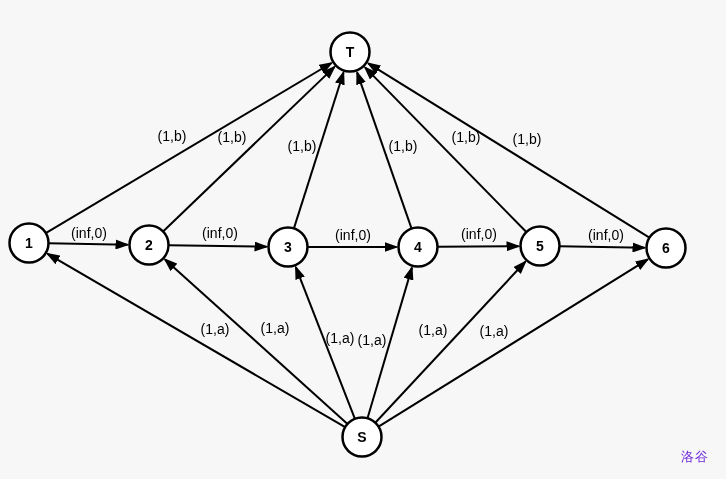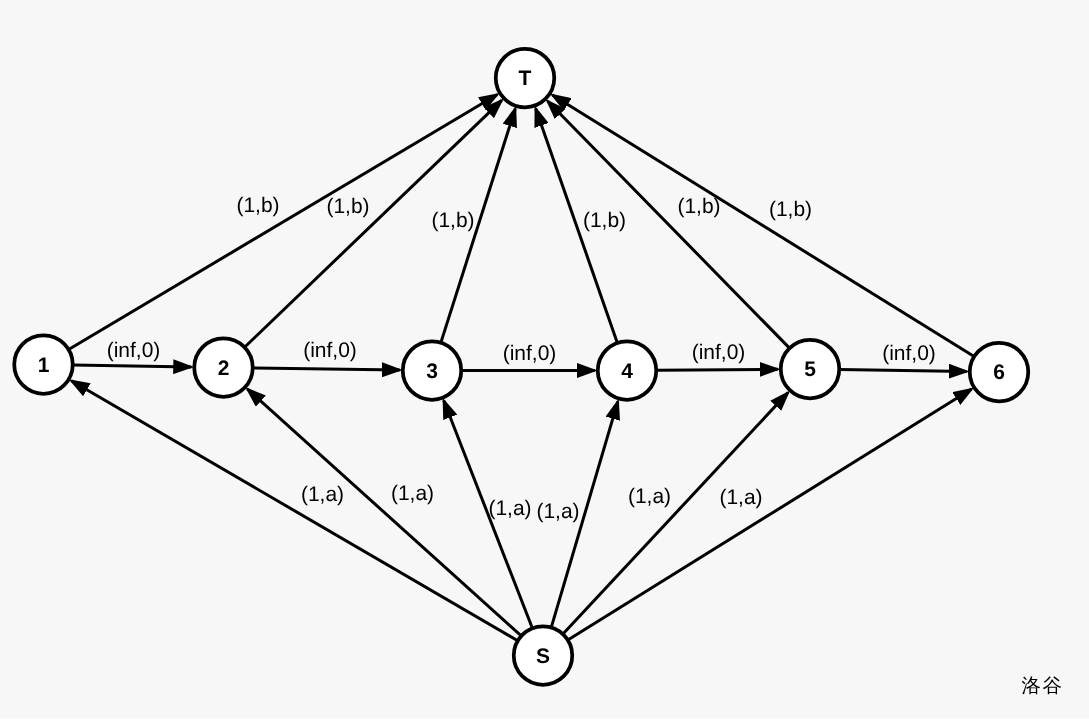--- a/index.html
+++ b/index.html
@@ -89,14 +89,14 @@
       <text x="288" y="247" text-anchor="middle" dy="0.35em" font-size="14" font-weight="bold" fill="#000000">3</text>
       <circle cx="418" cy="247" r="19.5" fill="#ffffff" stroke="#000000" stroke-width="2.5" class="node-circle"></circle>
       <text x="418" y="247" text-anchor="middle" dy="0.35em" font-size="14" font-weight="bold" fill="#000000">4</text>
       <circle cx="540" cy="246" r="19.5" fill="#ffffff" stroke="#000000" stroke-width="2.5" class="node-circle"></circle>
       <text x="540" y="246" text-anchor="middle" dy="0.35em" font-size="14" font-weight="bold" fill="#000000">5</text>
       <circle cx="666" cy="248" r="19.5" fill="#ffffff" stroke="#000000" stroke-width="2.5" class="node-circle"></circle>
       <text x="666" y="248" text-anchor="middle" dy="0.35em" font-size="14" font-weight="bold" fill="#000000">6</text>
       <circle cx="362" cy="437" r="19.5" fill="#ffffff" stroke="#000000" stroke-width="2.5" class="node-circle"></circle>
       <text x="362" y="437" text-anchor="middle" dy="0.35em" font-size="14" font-weight="bold" fill="#000000">S</text>
     </svg>
-  <div class="watermark" style="color: #000000;">洛谷</div>
+  <div class="watermark" style="color: #6d28d9;">洛谷</div>
 </div>
 
 </body></html>

